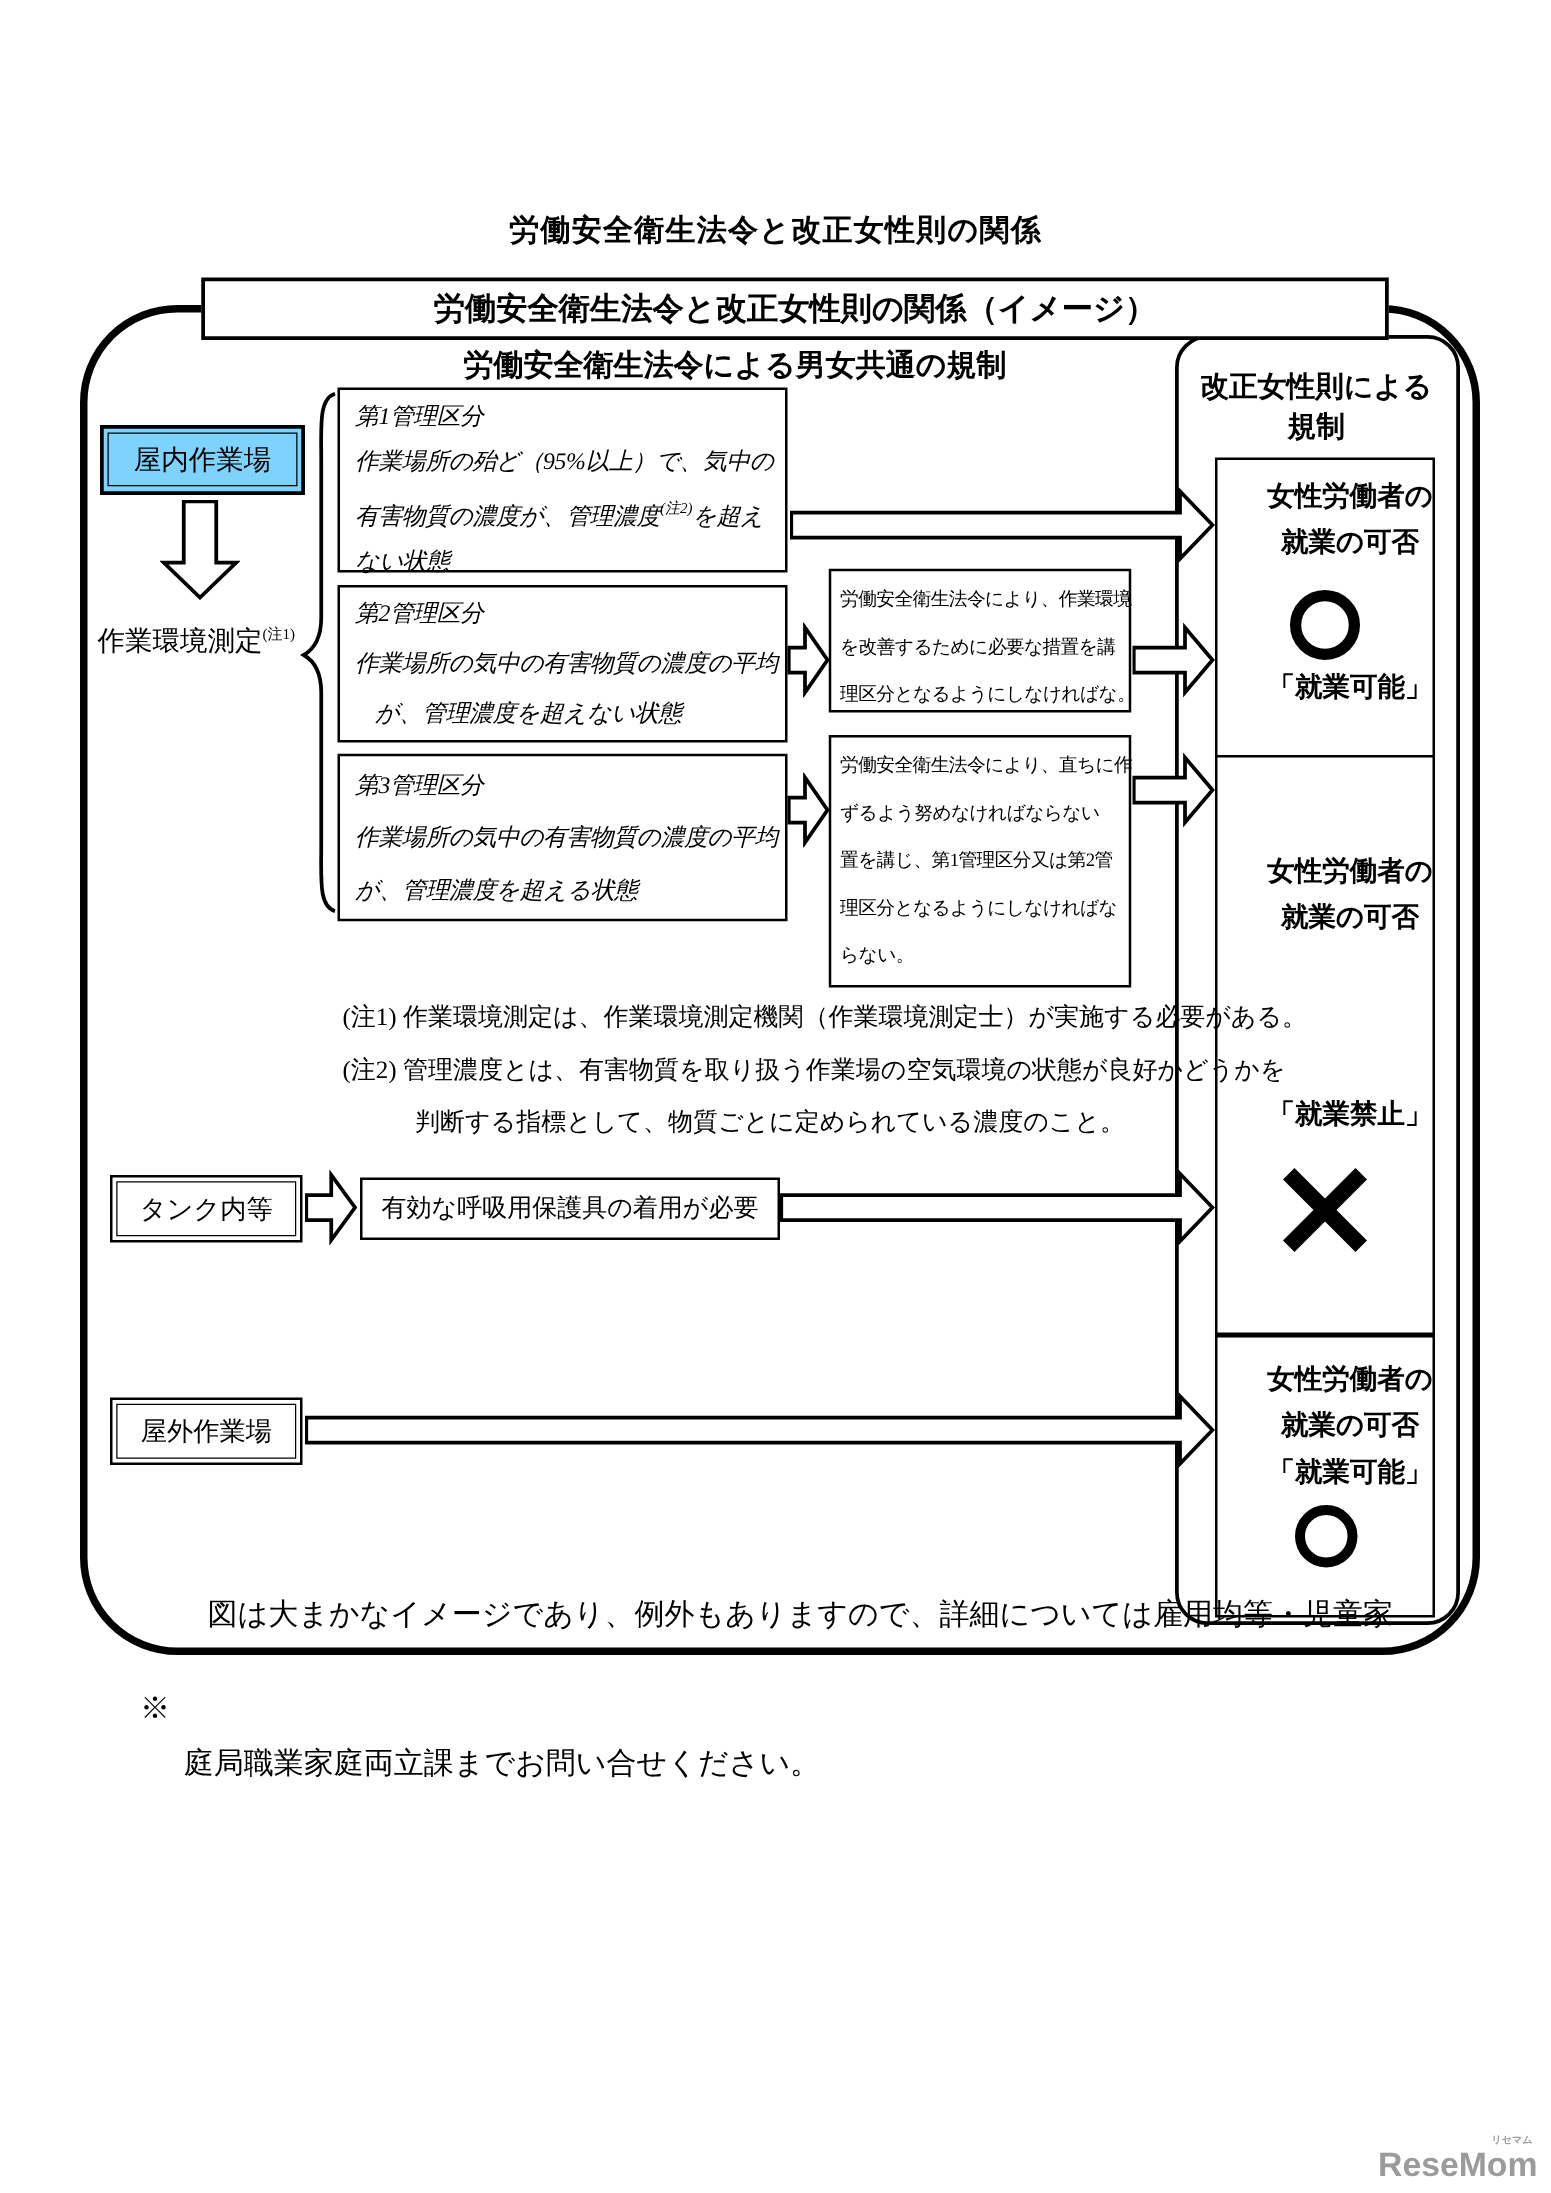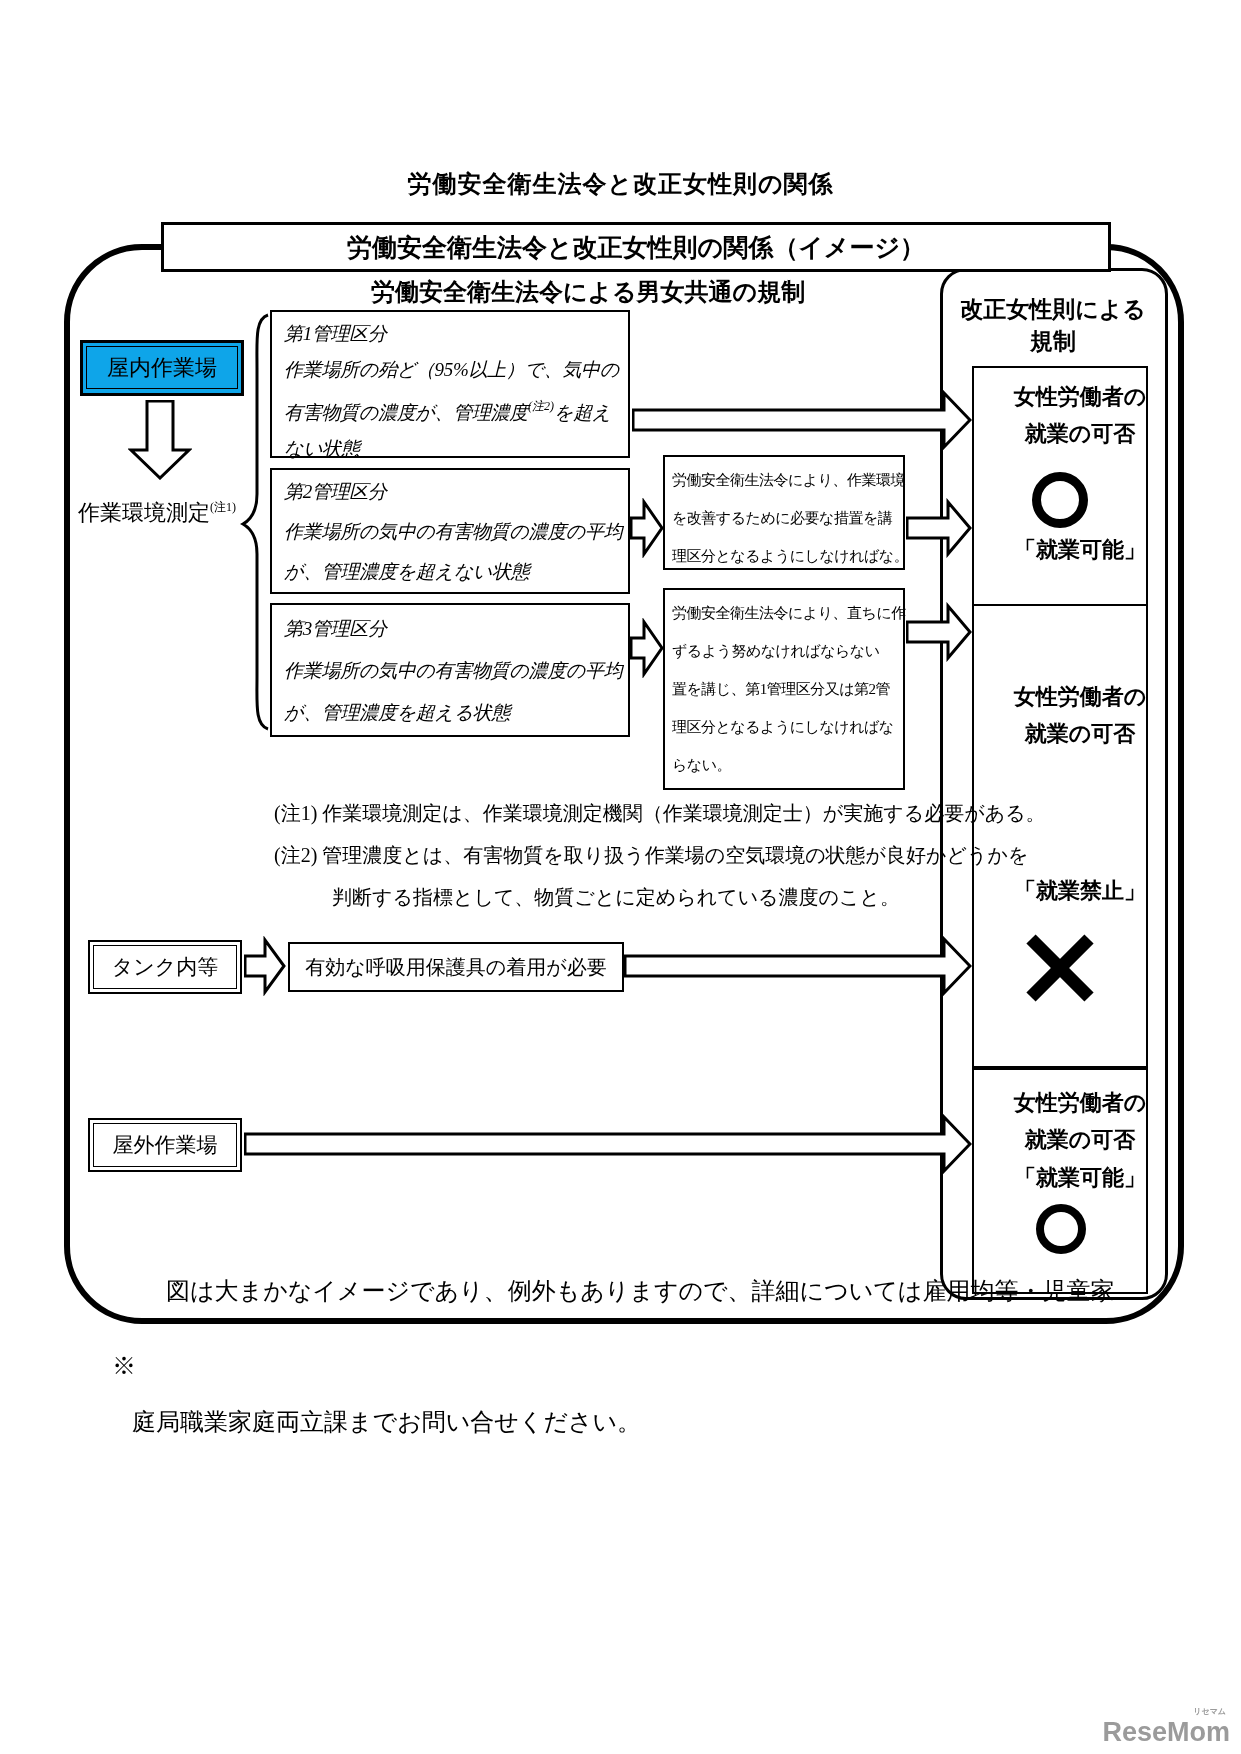--- a/index.html
+++ b/index.html
@@ -16,21 +16,21 @@
   .outer-frame{left:64px;top:244px;width:1108px;height:1068px;border:6px solid #000;border-radius:78px;
                background:#fff;z-index:1;}
   .heading-left{left:268px;top:276px;width:640px;font-size:24px;z-index:3;}
 
   .rc{left:940px;top:268px;width:222px;height:1026px;border:3px solid #000;border-radius:26px;z-index:2;background:#fff;}
   .rc-h{left:940px;width:226px;font-size:23px;z-index:3;}
   .rbox{left:972px;width:172px;border:2.5px solid #000;background:#fff;z-index:3;}
   .rtext{left:972px;width:176px;font-size:22px;z-index:4;padding-left:20px;}
   .circle-mark{border:9px solid #000;border-radius:50%;background:#fff;z-index:4;}
 
-  .dbox{border:3px solid #000;background:#0ea5e9;z-index:3;}
+  .dbox{border:3px solid #000;background:#7dd3fc;z-index:3;}
   .dbox .inner{border:1.5px solid #000;margin:3px;height:calc(100% - 9px);
                display:flex;align-items:center;justify-content:center;font-size:22px;}
   .dbox2{border:2px solid #000;background:#fff;z-index:3;}
   .dbox2 .inner{border:1px solid #000;margin:3px;height:calc(100% - 8px);
                display:flex;align-items:center;justify-content:center;font-size:21px;}
 
   .catbox{left:270px;width:360px;border:2.5px solid #000;background:#fff;z-index:3;
           font-size:19px;letter-spacing:-0.3px;padding:4px 2px 2px 12px;box-sizing:border-box;font-style:italic;}
   .catbox .ln{line-height:36px;white-space:nowrap;}
   .catbox sup, .meas sup{font-size:12px;vertical-align:9px;letter-spacing:0;}
@@ -109,21 +109,21 @@
   <div class="abs catbox" style="top:310px;height:148px;">
     <div class="ln">第1管理区分</div>
     <div class="ln">作業場所の殆ど（95%以上）で、気中の</div>
     <div class="ln"><span>有害物質の濃度が、管理濃度</span><sup>(注2)</sup><span>を超え</span></div>
     <div class="ln">ない状態</div>
   </div>
 
   <div class="abs catbox" style="top:468px;height:126px;padding-top:2px;">
     <div class="ln" style="line-height:40px;">第2管理区分</div>
     <div class="ln" style="line-height:40px;">作業場所の気中の有害物質の濃度の平均</div>
-    <div class="ln" style="line-height:40px;">が、管理濃度を超えない状態</div>
+    <div class="ln" style="line-height:40px;margin-left:16px;">が、管理濃度を超えない状態</div>
   </div>
 
   <div class="abs catbox" style="top:603px;height:134px;padding-top:3px;">
     <div class="ln" style="line-height:42px;">第3管理区分</div>
     <div class="ln" style="line-height:42px;">作業場所の気中の有害物質の濃度の平均</div>
     <div class="ln" style="line-height:42px;">が、管理濃度を超える状態</div>
   </div>
 
   <div class="abs mbox" style="top:455px;height:115px;">
     <div class="ln">労働安全衛生法令により、作業環境</div>
@@ -174,20 +174,20 @@
 
   <div class="abs dbox2" style="left:88px;top:1118px;width:150px;height:50px;">
     <div class="inner serif">屋外作業場</div>
   </div>
   <svg class="abs arrow" style="left:244px;top:1114px;" width="728" height="60" viewBox="0 0 728 60">
     <polygon points="1,20 700,20 700,3 726,30 700,57 700,40 1,40" fill="#fff" stroke="#000" stroke-width="3"></polygon>
   </svg>
 
   <div class="abs footer-text serif" style="left:112px;top:1350px;">※</div>
   <div class="abs footer-text serif" style="left:166px;top:1275px;">図は大まかなイメージであり、例外もありますので、詳細については雇用均等・児童家</div>
-  <div class="abs footer-text serif" style="left:132px;top:1394px;margin-top:12px;">庭局職業家庭両立課までお問い合せください。</div>
+  <div class="abs footer-text serif" style="left:147px;top:1394px;">庭局職業家庭両立課までお問い合せください。</div>
 
   <div class="abs wm" style="left:1080px;top:1706px;width:150px;">
     <div class="wm-ruby gothic">リセマム</div>
     <div class="wm-main gothic" style="text-align:right;">ReseMom</div>
   </div>
 
 </div>
 
 </body></html>

